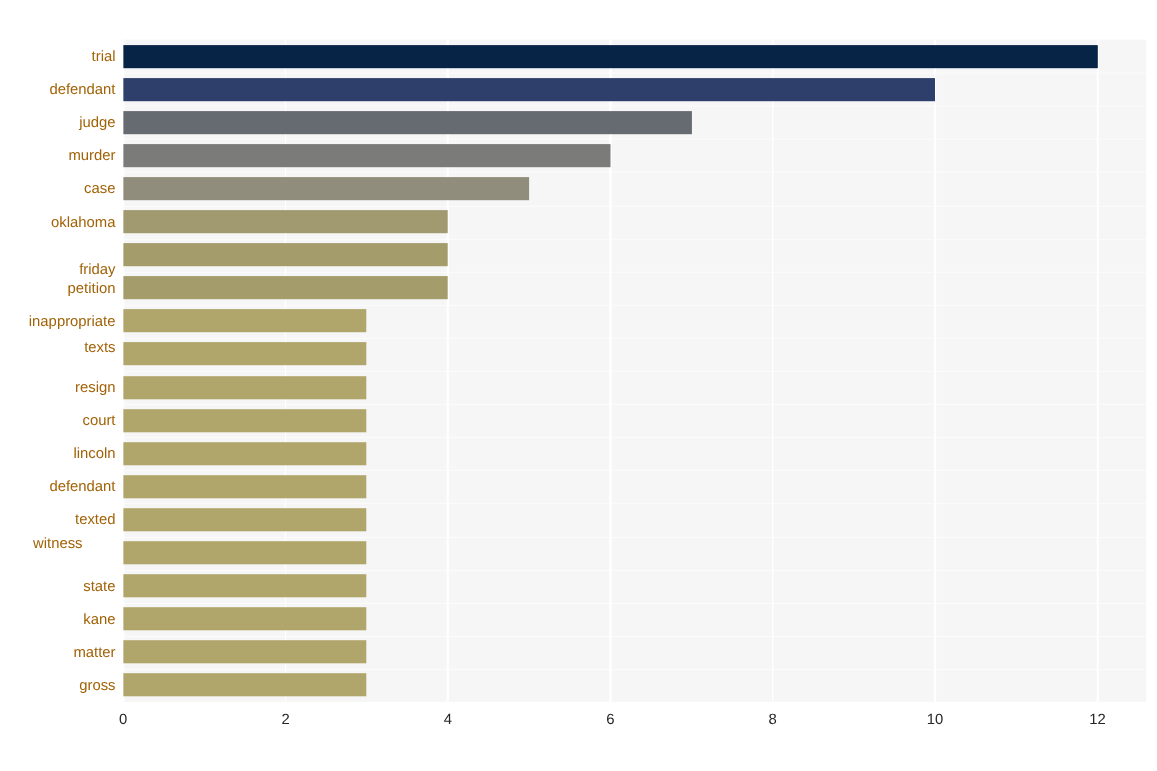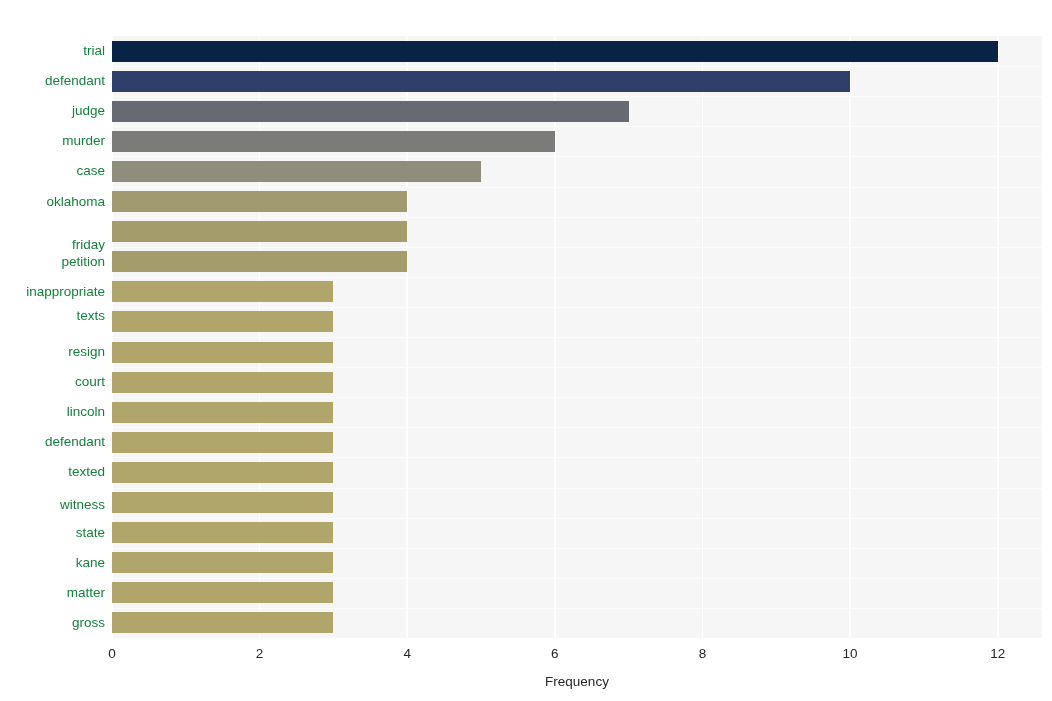--- a/index.html
+++ b/index.html
@@ -62,21 +62,21 @@
     top: 36px;
     width: 105px;
     height: 602px;
   }
   .ylabel {
     position: absolute;
     right: 0;
     width: 105px;
     text-align: right;
     font-size: 13.5px;
-    color: #15803d;
+    color: #a16207;
     line-height: 16px;
     white-space: nowrap;
   }
   #xlabels {
     position: absolute;
     left: 0;
     top: 646px;
     width: 1052px;
     height: 22px;
   }
@@ -162,32 +162,31 @@
       <div class="ylabel" style="top: 157.55px;">oklahoma</div>
       <div class="ylabel" style="top: 187.65px; margin-top: 13px;">friday</div>
       <div class="ylabel" style="top: 217.75px;">petition</div>
       <div class="ylabel" style="top: 247.85px;">inappropriate</div>
       <div class="ylabel" style="top: 272px;">texts</div>
       <div class="ylabel" style="top: 308.05px;">resign</div>
       <div class="ylabel" style="top: 338.15px;">court</div>
       <div class="ylabel" style="top: 368.25px;">lincoln</div>
       <div class="ylabel" style="top: 398.35px;">defendant</div>
       <div class="ylabel" style="top: 428.45px;">texted</div>
-      <div class="ylabel" style="top: 461px;">witness</div>
+      <div class="ylabel" style="top: 450px; text-align: center;">witness</div>
       <div class="ylabel" style="top: 488.65px;">state</div>
       <div class="ylabel" style="top: 518.75px;">kane</div>
       <div class="ylabel" style="top: 548.85px;">matter</div>
       <div class="ylabel" style="top: 578.95px;">gross</div>
     </div>
 
   <div id="xlabels">
       <div class="xlabel" style="left: 112px;">0</div>
       <div class="xlabel" style="left: 259.619px;">2</div>
       <div class="xlabel" style="left: 407.238px;">4</div>
       <div class="xlabel" style="left: 554.857px;">6</div>
       <div class="xlabel" style="left: 702.476px;">8</div>
       <div class="xlabel" style="left: 850.095px;">10</div>
       <div class="xlabel" style="left: 997.714px;">12</div>
     </div>
 
-  <div id="xaxis-title">Frequency</div>
 
 </div>
 
 </body></html>

